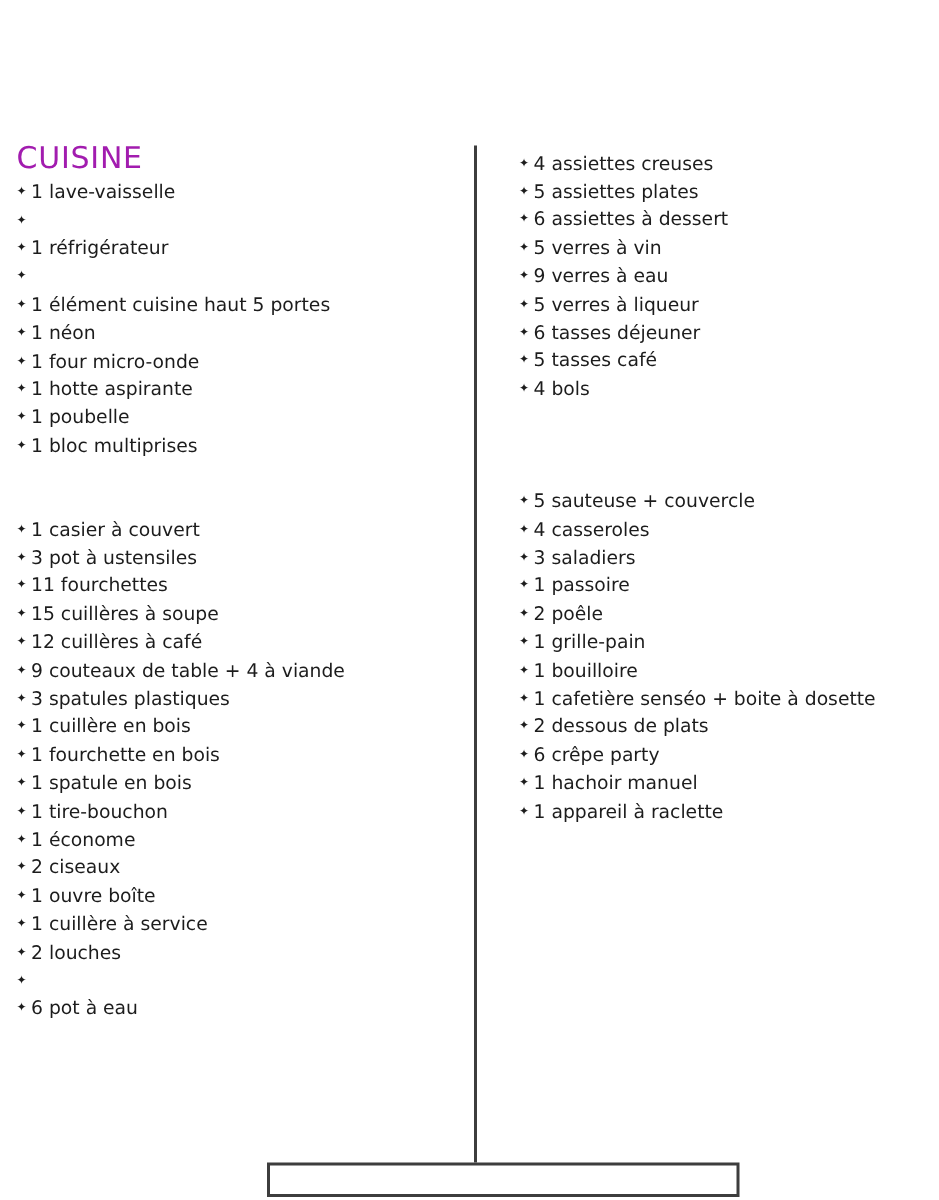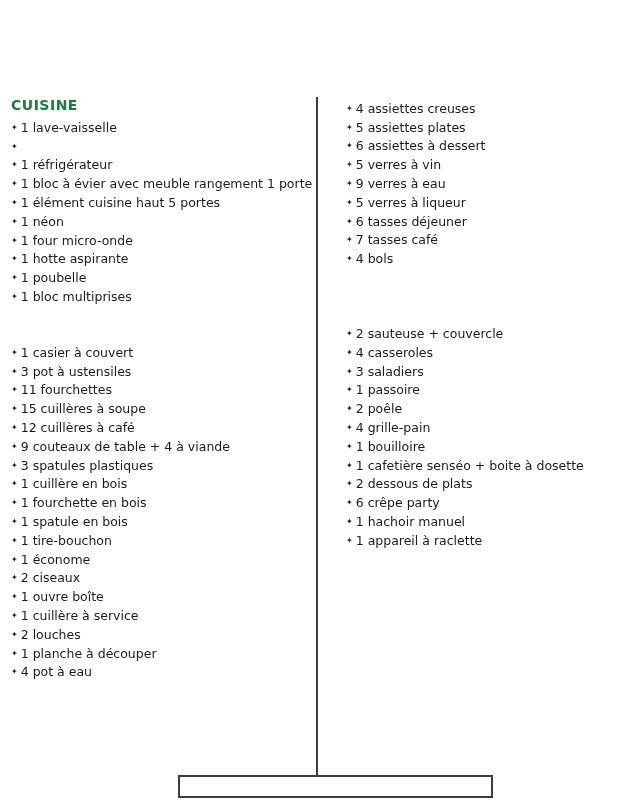--- a/index.html
+++ b/index.html
@@ -23,23 +23,23 @@
     left: 11px;
     top: 97px;
     width: 300px;
   }
   .col-right {
     left: 346px;
     top: 99px;
     width: 270px;
   }
   .title {
-    font-size: 14px;
-    font-weight: bold;
-    color: #15803d;
+    font-size: 20px;
+    font-weight: normal;
+    color: #a21caf;
     height: 21px;
     line-height: 16px;
     letter-spacing: 0.5px;
   }
   .item {
     display: flex;
     align-items: center;
     height: 18.8px;
     font-size: 12.5px;
     white-space: nowrap;
@@ -95,21 +95,20 @@
           <span class="bullet">✦</span>
         </div>
 
         <div class="item">
           <span class="bullet">✦</span>
           <span class="item-text">1 réfrigérateur</span>
         </div>
 
         <div class="item">
           <span class="bullet">✦</span>
-          <span class="item-text">1 bloc à évier avec meuble rangement 1 porte</span>
         </div>
 
         <div class="item">
           <span class="bullet">✦</span>
           <span class="item-text">1 élément cuisine haut 5 portes</span>
         </div>
 
         <div class="item">
           <span class="bullet">✦</span>
           <span class="item-text">1 néon</span>
@@ -213,26 +212,25 @@
           <span class="item-text">1 cuillère à service</span>
         </div>
 
         <div class="item">
           <span class="bullet">✦</span>
           <span class="item-text">2 louches</span>
         </div>
 
         <div class="item">
           <span class="bullet">✦</span>
-          <span class="item-text">1 planche à découper</span>
-        </div>
-
-        <div class="item">
-          <span class="bullet">✦</span>
-          <span class="item-text">4 pot à eau</span>
+        </div>
+
+        <div class="item">
+          <span class="bullet">✦</span>
+          <span class="item-text">6 pot à eau</span>
         </div>
       </div>
   </div>
 
   <div class="col col-right">
     <div class="list">
 
         <div class="item">
           <span class="bullet">✦</span>
           <span class="item-text">4 assiettes creuses</span>
@@ -263,34 +261,34 @@
           <span class="item-text">5 verres à liqueur</span>
         </div>
 
         <div class="item">
           <span class="bullet">✦</span>
           <span class="item-text">6 tasses déjeuner</span>
         </div>
 
         <div class="item">
           <span class="bullet">✦</span>
-          <span class="item-text">7 tasses café</span>
+          <span class="item-text">5 tasses café</span>
         </div>
 
         <div class="item">
           <span class="bullet">✦</span>
           <span class="item-text">4 bols</span>
         </div>
       </div>
 
     <div class="list gap-right">
 
         <div class="item">
           <span class="bullet">✦</span>
-          <span class="item-text">2 sauteuse + couvercle</span>
+          <span class="item-text">5 sauteuse + couvercle</span>
         </div>
 
         <div class="item">
           <span class="bullet">✦</span>
           <span class="item-text">4 casseroles</span>
         </div>
 
         <div class="item">
           <span class="bullet">✦</span>
           <span class="item-text">3 saladiers</span>
@@ -301,21 +299,21 @@
           <span class="item-text">1 passoire</span>
         </div>
 
         <div class="item">
           <span class="bullet">✦</span>
           <span class="item-text">2 poêle</span>
         </div>
 
         <div class="item">
           <span class="bullet">✦</span>
-          <span class="item-text">4 grille-pain</span>
+          <span class="item-text">1 grille-pain</span>
         </div>
 
         <div class="item">
           <span class="bullet">✦</span>
           <span class="item-text">1 bouilloire</span>
         </div>
 
         <div class="item">
           <span class="bullet">✦</span>
           <span class="item-text">1 cafetière senséo + boite à dosette</span>

